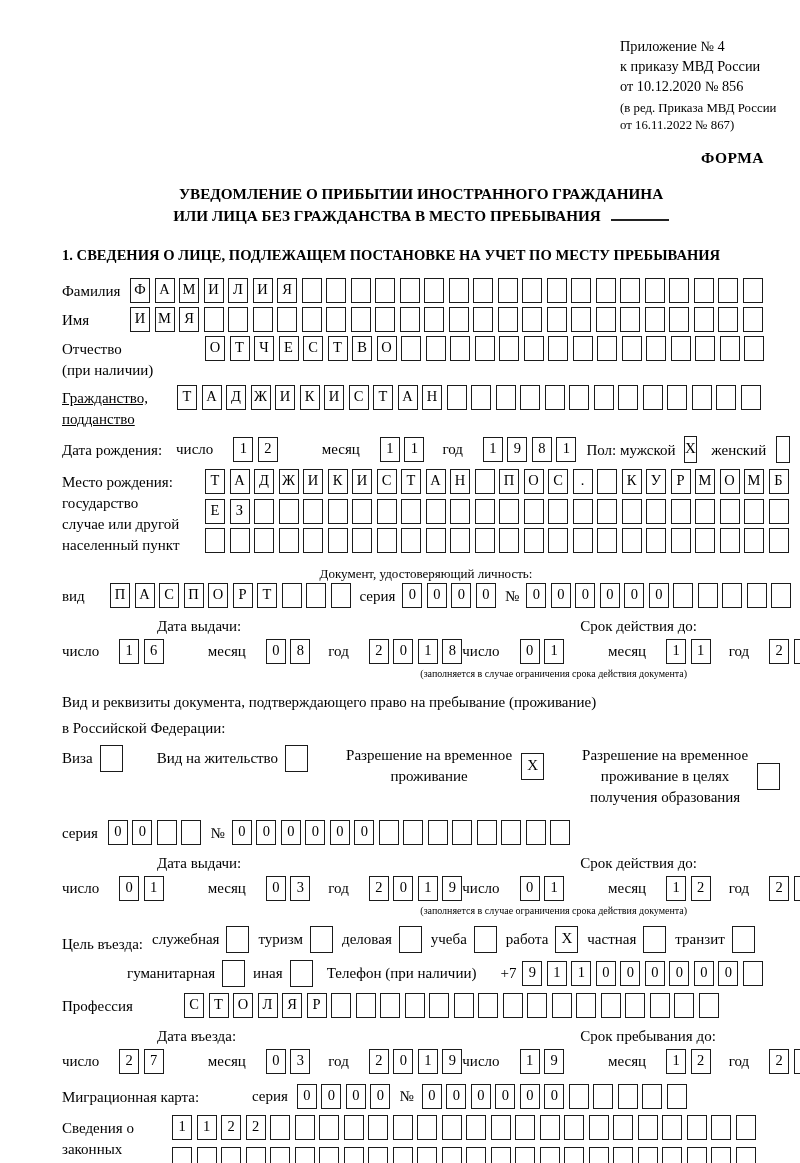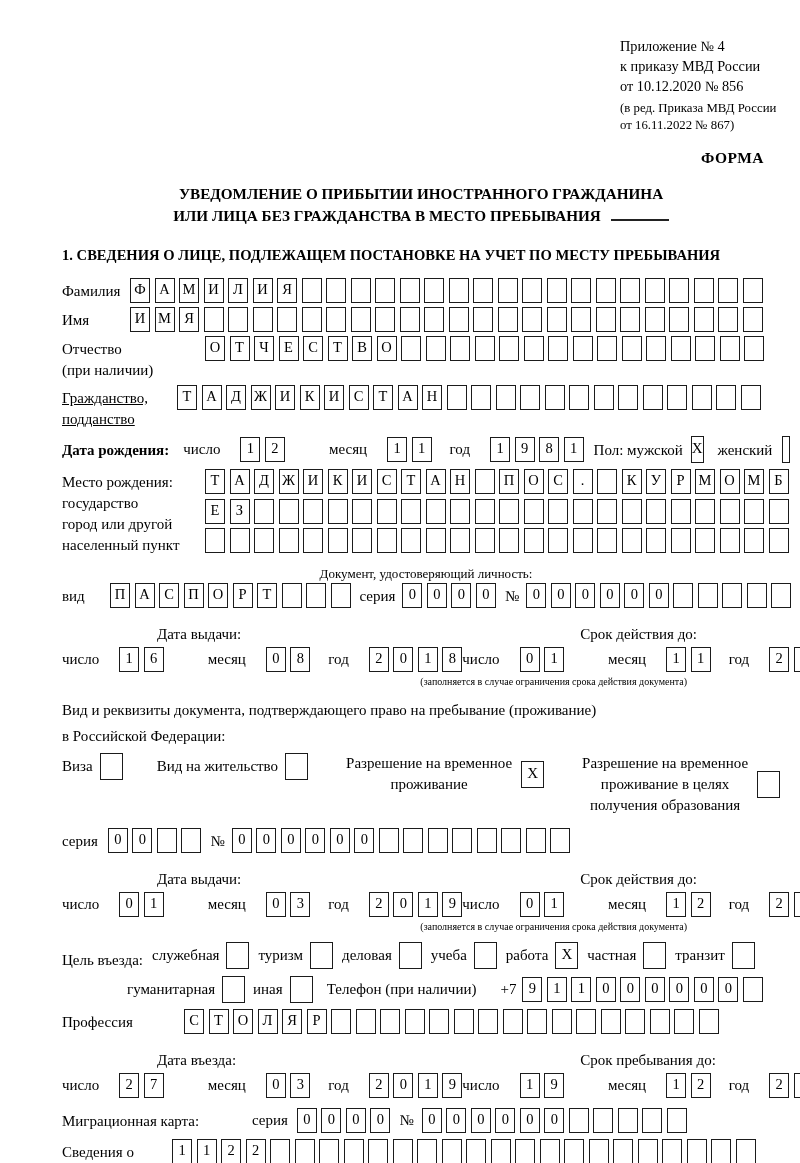--- a/index.html
+++ b/index.html
@@ -40,21 +40,21 @@
     font-size:15px;line-height:23px;text-align:center;
   }
   .stack{display:flex;flex-direction:column;gap:4.5px;}
 
   .dg{display:inline-flex;align-items:center;gap:18px;padding-top:0;}
   .dg .dlab{margin-right:2px;}
   .dg .gap{width:8px;}
 
   .dochead{text-align:center;font-weight:normal;font-size:13px;margin:10px 0 1px 0;}
 
-  .cols{display:flex;margin-top:16px;white-space:nowrap;}
+  .cols{display:flex;margin-top:8px;white-space:nowrap;}
   .col-l{flex:0 0 350px;}
   .col-r{flex:1;}
   .dhead{margin-left:95px;line-height:20px;margin-bottom:3px;}
   .dhead2{margin-left:118px;line-height:20px;margin-bottom:3px;}
   .note{font-size:10px;margin-top:4px;margin-left:-42px;}
 
   .intro{line-height:26px;margin-top:10px;}
   .opts{display:flex;align-items:flex-start;margin-top:4px;margin-bottom:12px;}
   .opt{display:inline-flex;align-items:center;gap:7px;}
   .optml{display:inline-flex;align-items:center;gap:9px;}
@@ -214,21 +214,21 @@
         <span class="cell"></span>
         <span class="cell"></span>
         <span class="cell"></span>
         <span class="cell"></span>
         <span class="cell"></span>
         <span class="cell"></span>
       </span>
   </div>
 
   <div class="row mt6" style="align-items:center;">
-    <span class="flab" style="padding-top:0;margin-right:14px;font-weight:bold;">Дата рождения:</span>
+    <span class="flab" style="padding-top:0;margin-right:14px;">Дата рождения:</span>
     <span class="dg">
       <span class="dlab">число</span>
       <span class="cells">
           <span class="cell">1</span>
           <span class="cell">2</span>
         </span>
       <span class="gap"></span>
       <span class="dlab">месяц</span>
       <span class="cells">
           <span class="cell">1</span>
@@ -245,21 +245,21 @@
     <span class="flab" style="padding-top:0;margin-left:10px;margin-right:8px;">Пол: мужской</span>
     <span class="cbx">X</span>
     <span class="flab" style="padding-top:0;margin-left:14px;margin-right:10px;">женский</span>
     <span class="cbx"></span>
   </div>
 
   <div class="row mt6">
     <span class="flab w143 lh">
       <span>Место рождения:</span><br>
       <span>государство</span><br>
-      <span>город или другой</span><br>
+      <span>случае или другой</span><br>
       <span>населенный пункт</span>
     </span>
     <span class="stack">
       <span class="cells">
           <span class="cell">Т</span>
           <span class="cell">А</span>
           <span class="cell">Д</span>
           <span class="cell">Ж</span>
           <span class="cell">И</span>
           <span class="cell">К</span>

